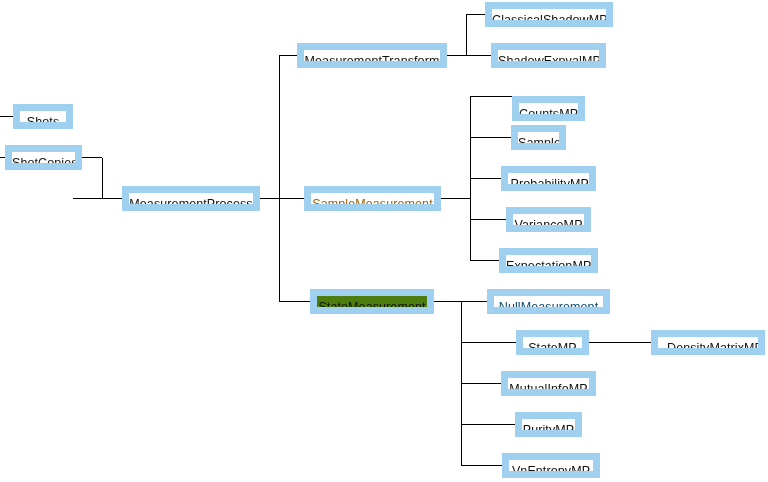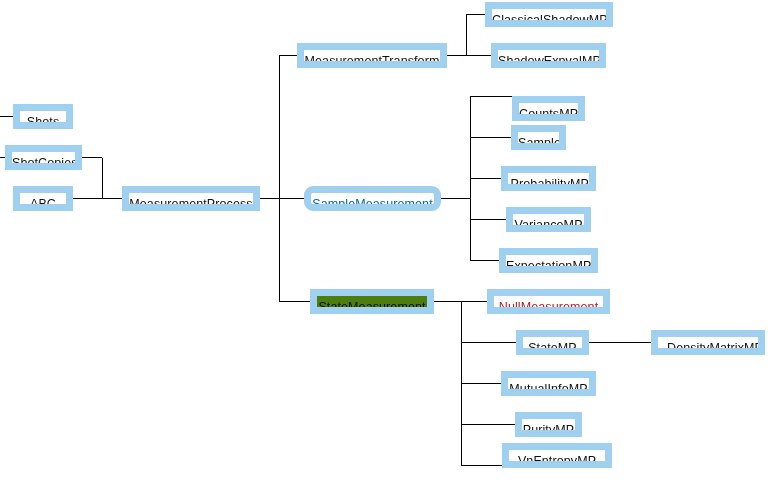--- a/index.html
+++ b/index.html
@@ -84,32 +84,31 @@
       <line x1="461" y1="342.5" x2="516" y2="342.5" stroke="#000000" stroke-width="1" shape-rendering="crispEdges"></line>
       <line x1="461" y1="383.5" x2="501" y2="383.5" stroke="#000000" stroke-width="1" shape-rendering="crispEdges"></line>
       <line x1="461" y1="424.5" x2="515" y2="424.5" stroke="#000000" stroke-width="1" shape-rendering="crispEdges"></line>
       <line x1="461" y1="465.5" x2="502" y2="465.5" stroke="#000000" stroke-width="1" shape-rendering="crispEdges"></line>
       <line x1="581" y1="342.5" x2="616" y2="342.5" stroke="#000000" stroke-width="1" shape-rendering="crispEdges"></line>
       <line x1="616" y1="342.5" x2="651" y2="342.5" stroke="#000000" stroke-width="1" shape-rendering="crispEdges"></line>
     </svg>
   <div id="node-layer">
       <div class="node" style="left: 13px; top: 104px; width: 60px; border-color: rgb(160, 208, 240); background: rgb(255, 255, 255); color: rgb(17, 17, 17);">Shots</div>
       <div class="node" style="left: 5px; top: 145px; width: 77px; border-color: rgb(160, 208, 240); background: rgb(255, 255, 255); color: rgb(17, 17, 17);">ShotCopies</div>
-      <div class="node" style="left: 13px; top: 186px; width: 60px; border-color: rgb(160, 208, 240); background: rgb(255, 255, 255); color: rgb(17, 17, 17);">ABC</div>
       <div class="node" style="left: 122px; top: 186px; width: 138px; border-color: rgb(160, 208, 240); background: rgb(255, 255, 255); color: rgb(17, 17, 17);">MeasurementProcess</div>
       <div class="node" style="left: 297px; top: 43px; width: 150px; border-color: rgb(160, 208, 240); background: rgb(255, 255, 255); color: rgb(17, 17, 17);">MeasurementTransform</div>
-      <div class="node" style="left: 304px; top: 186px; width: 137px; border-color: rgb(160, 208, 240); background: rgb(255, 255, 255); color: #0369a1; border-radius: 9px;">SampleMeasurement</div>
+      <div class="node" style="left: 304px; top: 186px; width: 137px; border-color: rgb(160, 208, 240); background: rgb(255, 255, 255); color: #a16207;">SampleMeasurement</div>
       <div class="node" style="left: 310px; top: 289px; width: 124px; border-color: rgb(160, 208, 240); background: #4d7c0f; color: rgb(17, 17, 17);">StateMeasurement</div>
       <div class="node" style="left: 485px; top: 2px; width: 128px; border-color: rgb(160, 208, 240); background: rgb(255, 255, 255); color: rgb(17, 17, 17);">ClassicalShadowMP</div>
       <div class="node" style="left: 491px; top: 43px; width: 115px; border-color: rgb(160, 208, 240); background: rgb(255, 255, 255); color: rgb(17, 17, 17);">ShadowExpvalMP</div>
       <div class="node" style="left: 512px; top: 84px; width: 73px; border-color: rgb(160, 208, 240); background: rgb(255, 255, 255); color: rgb(17, 17, 17); margin-top: 12px;">CountsMP</div>
       <div class="node" style="left: 511px; top: 125px; width: 55px; border-color: rgb(160, 208, 240); background: rgb(255, 255, 255); color: rgb(17, 17, 17);">SampleMP</div>
       <div class="node" style="left: 501px; top: 166px; width: 95px; border-color: rgb(160, 208, 240); background: rgb(255, 255, 255); color: rgb(17, 17, 17); text-align: right;">ProbabilityMP</div>
       <div class="node" style="left: 506px; top: 207px; width: 85px; border-color: rgb(160, 208, 240); background: rgb(255, 255, 255); color: rgb(17, 17, 17);">VarianceMP</div>
       <div class="node" style="left: 499px; top: 248px; width: 99px; border-color: rgb(160, 208, 240); background: rgb(255, 255, 255); color: rgb(17, 17, 17);">ExpectationMP</div>
-      <div class="node" style="left: 487px; top: 289px; width: 123px; border-color: rgb(160, 208, 240); background: rgb(255, 255, 255); color: #b91c1c;">NullMeasurement</div>
+      <div class="node" style="left: 487px; top: 289px; width: 123px; border-color: rgb(160, 208, 240); background: rgb(255, 255, 255); color: #0c4a6e;">NullMeasurement</div>
       <div class="node" style="left: 516px; top: 330px; width: 73px; border-color: rgb(160, 208, 240); background: rgb(255, 255, 255); color: rgb(17, 17, 17);">StateMP</div>
       <div class="node" style="left: 501px; top: 371px; width: 95px; border-color: rgb(160, 208, 240); background: rgb(255, 255, 255); color: rgb(17, 17, 17);">MutualInfoMP</div>
       <div class="node" style="left: 515px; top: 412px; width: 67px; border-color: rgb(160, 208, 240); background: rgb(255, 255, 255); color: rgb(17, 17, 17);">PurityMP</div>
-      <div class="node" style="left: 502px; top: 443px; width: 110px; border-color: rgb(160, 208, 240); background: rgb(255, 255, 255); color: rgb(17, 17, 17); text-decoration: underline;">VnEntropyMP</div>
+      <div class="node" style="left: 502px; top: 453px; width: 98px; border-color: rgb(160, 208, 240); background: rgb(255, 255, 255); color: rgb(17, 17, 17); text-decoration: underline;">VnEntropyMP</div>
       <div class="node" style="left: 651px; top: 330px; width: 114px; border-color: rgb(160, 208, 240); background: rgb(255, 255, 255); color: rgb(17, 17, 17); padding-left: 9px;">DensityMatrixMP</div>
     </div>
 </div>
 
 </body></html>

